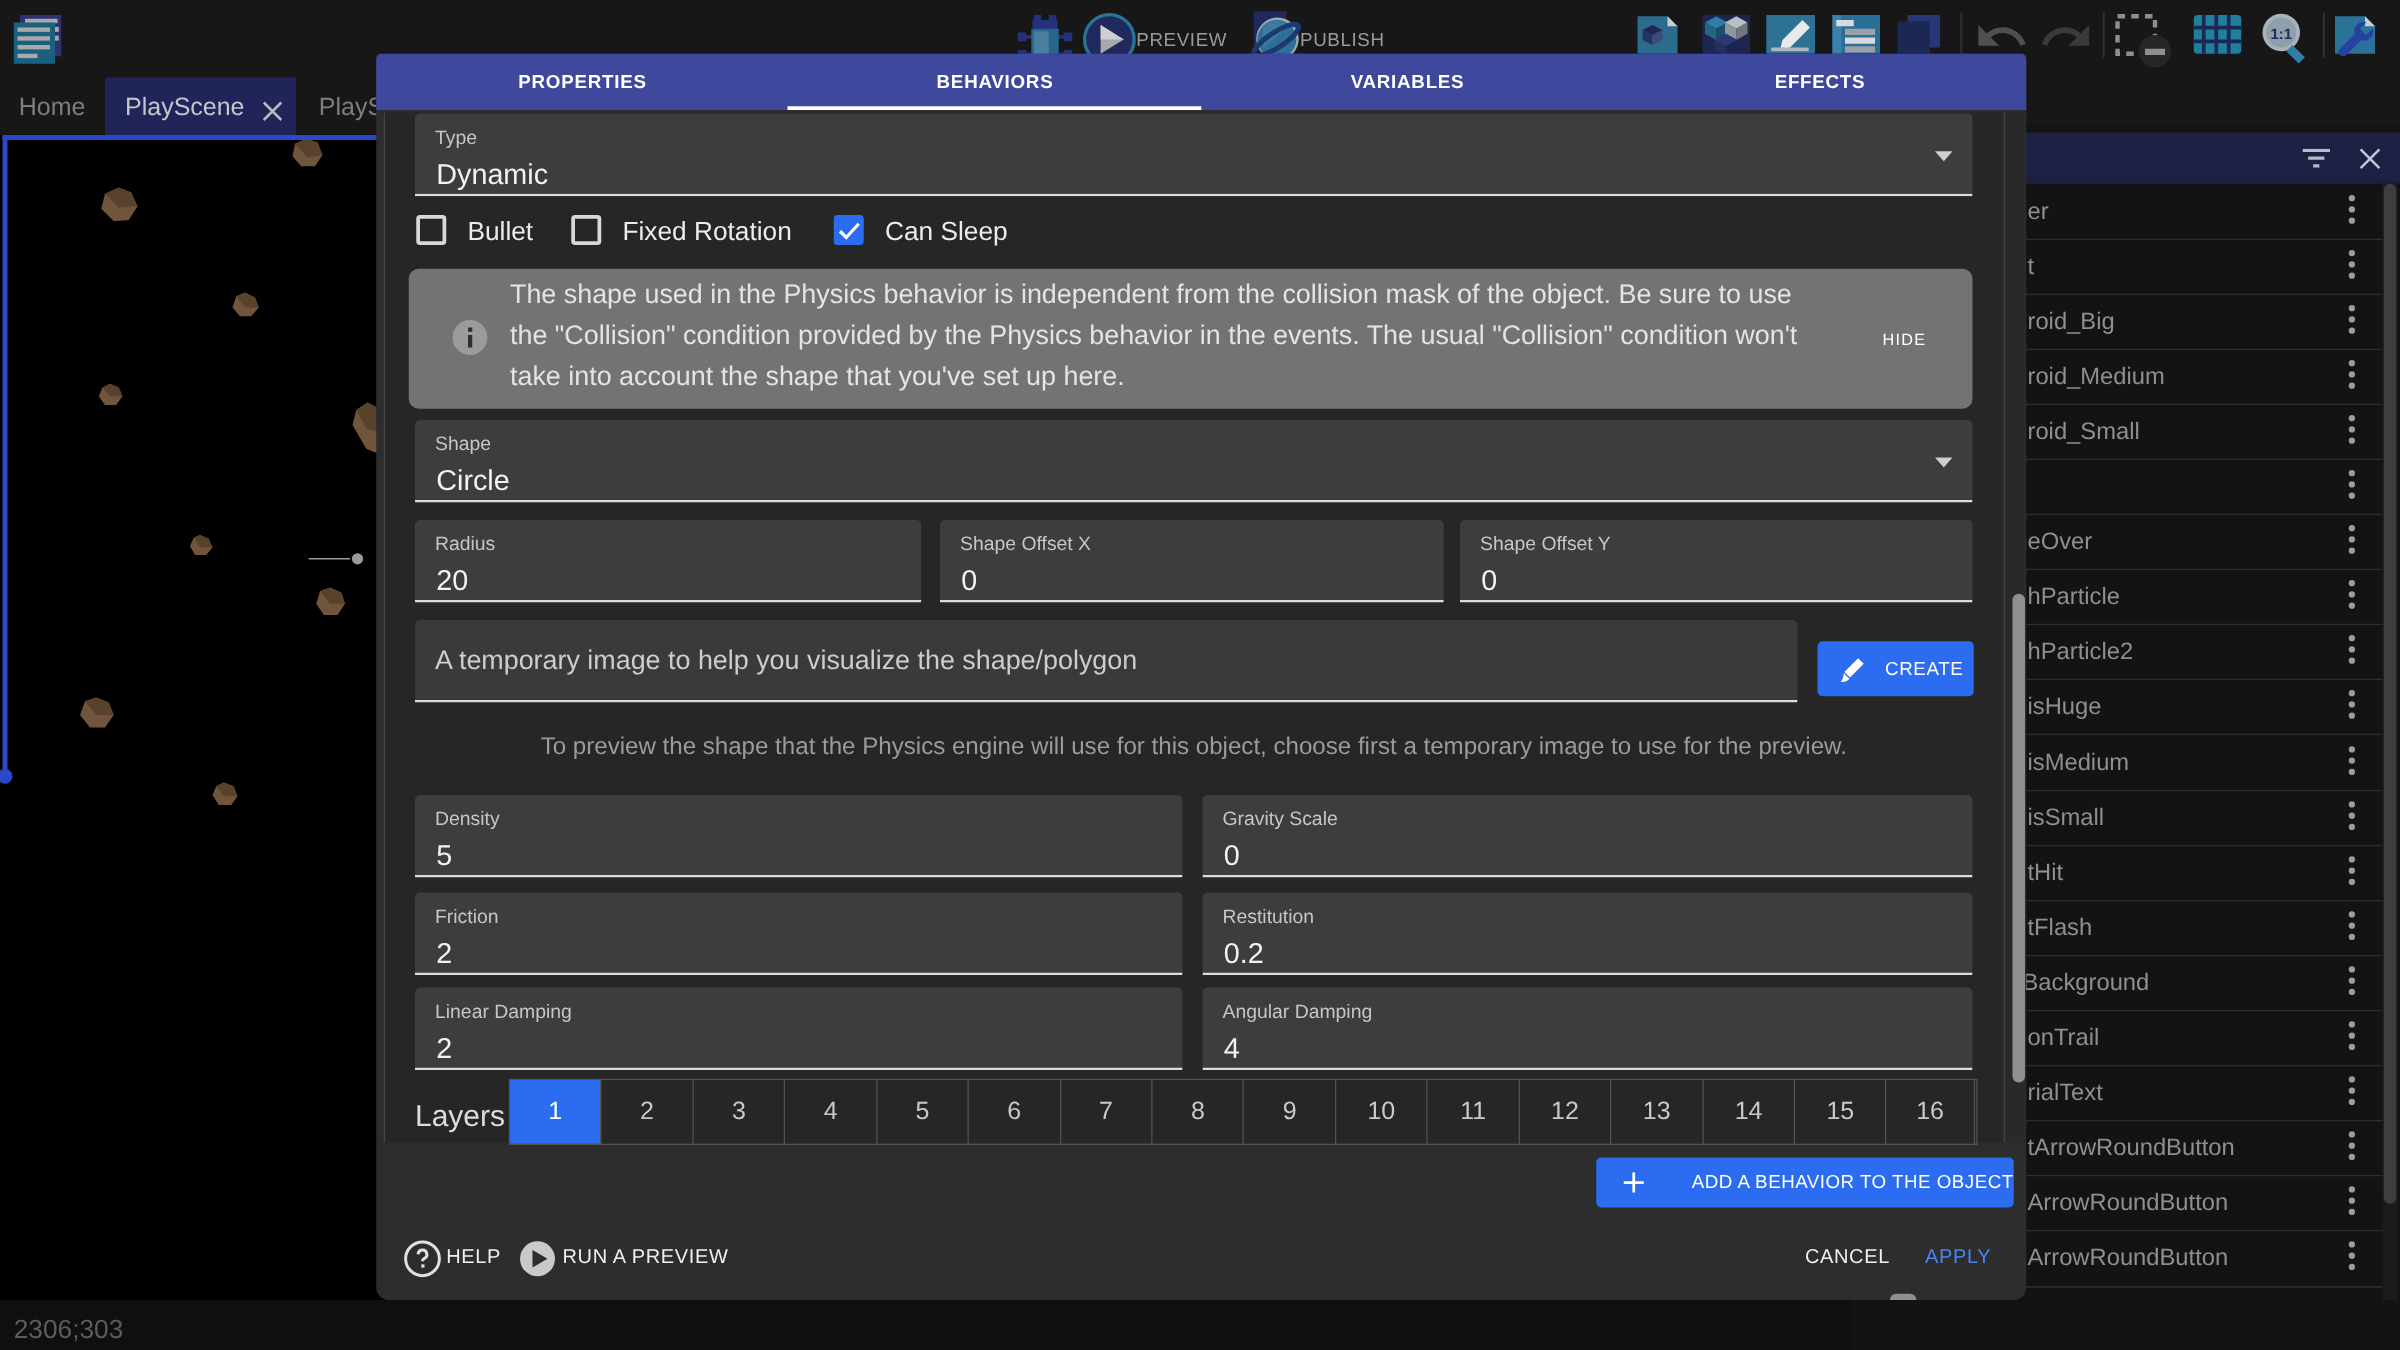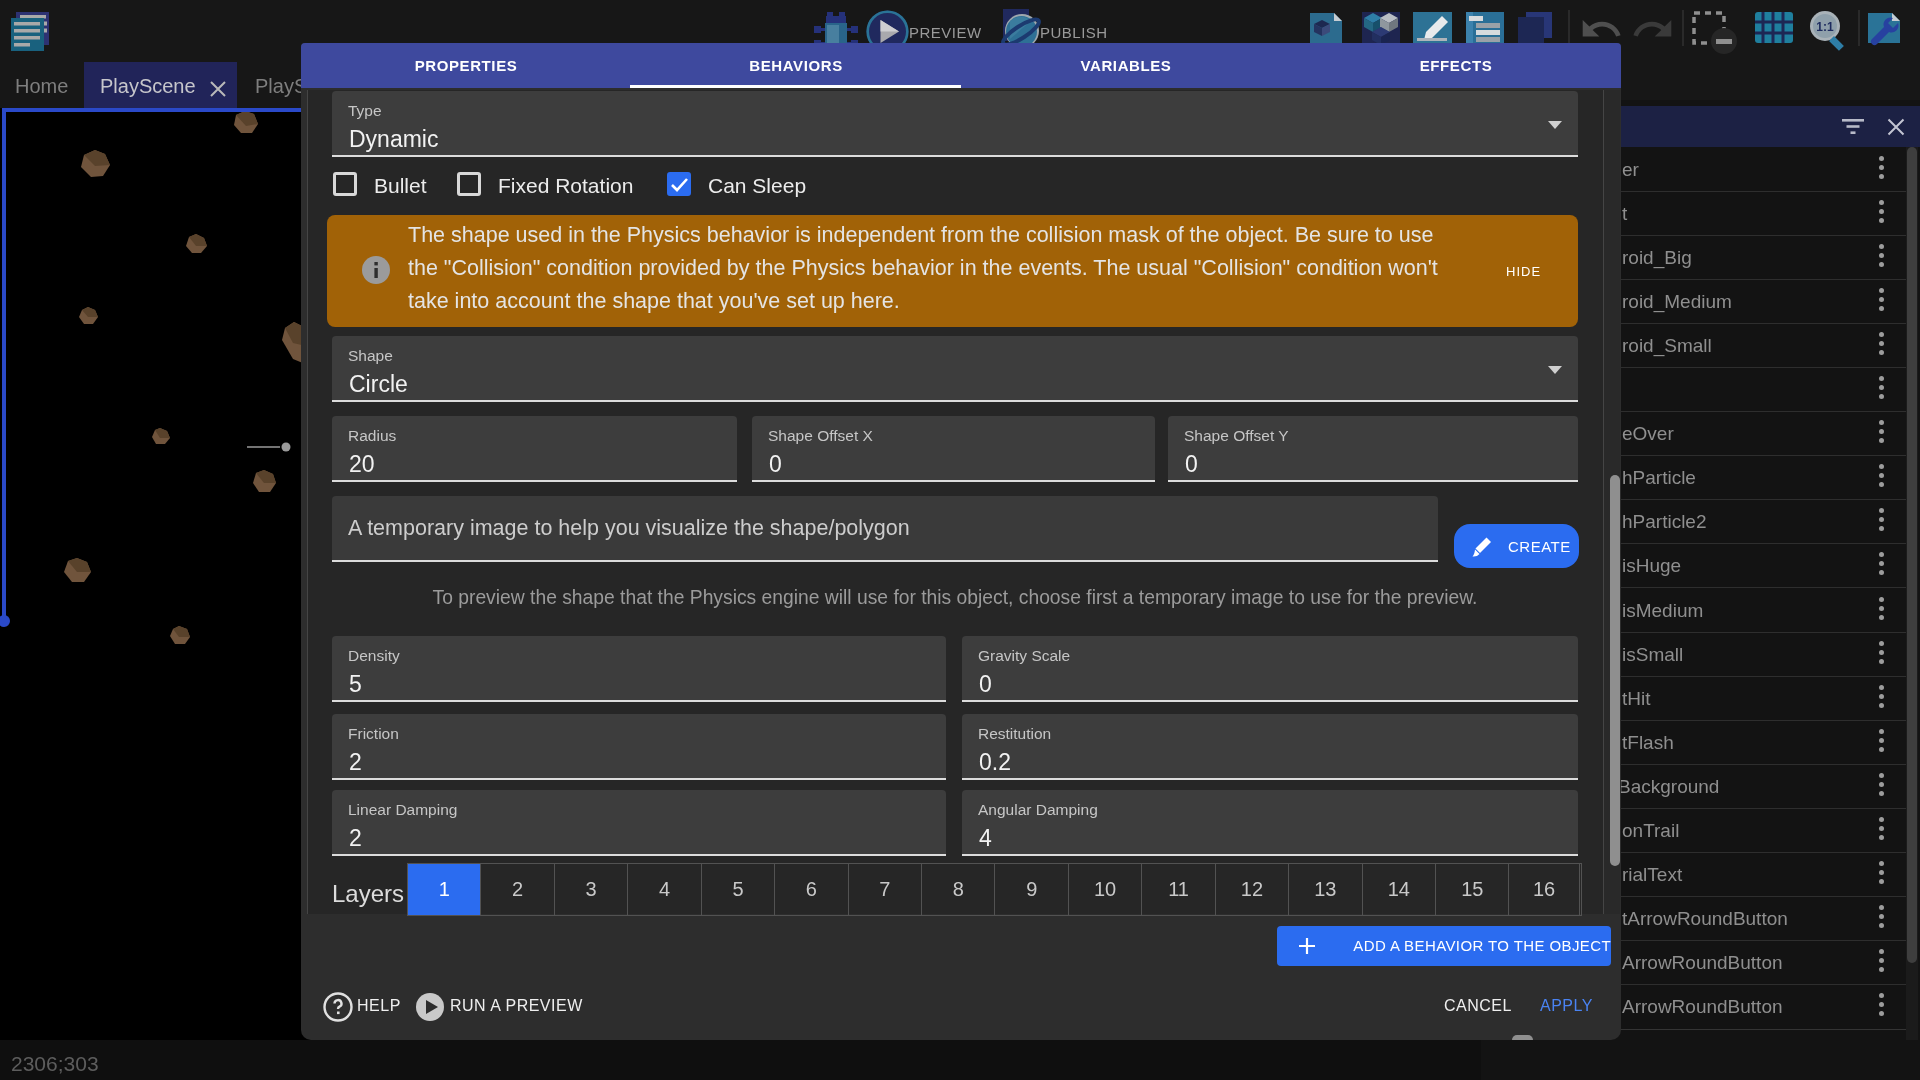--- a/index.html
+++ b/index.html
@@ -46,35 +46,35 @@
   #dlg-thumb { position:absolute; left:1309px; top:432px; width:10px; height:391px; background:#8f8f8f; border-radius:5px; }
 
   .fld { position:absolute; background:#3d3d3d; border-radius:4px 4px 0 0; border-bottom:2px solid #dcdcdc; }
   .fld .lab { position:absolute; left:16px; top:11px; font-size:15.5px; color:#c6c6c6; }
   .fld .val { position:absolute; left:17px; top:35px; font-size:23px; color:#f2f2f2; }
   .fld .arrow { position:absolute; right:16px; top:30px; width:0; height:0; border-left:7px solid transparent; border-right:7px solid transparent; border-top:8px solid #cfcfcf; }
 
   .cb { position:absolute; width:24px; height:24px; border:3px solid #d8d8d8; border-radius:3px; }
   .cblab { position:absolute; font-size:21px; color:#ececec; }
 
-  #infobox { position:absolute; left:26px; top:172px; width:1251px; height:112px; background:#a16207; border-radius:8px; }
+  #infobox { position:absolute; left:26px; top:172px; width:1251px; height:112px; background:#737373; border-radius:8px; }
   #infobox .txt { position:absolute; left:81px; top:4px; width:1120px; font-size:21.5px; line-height:33px; color:#e4e4e4; white-space:nowrap; }
   #hide { position:absolute; left:1179px; top:49px; font-size:13px; color:#fff; letter-spacing:1px; }
 
   #helper { position:absolute; left:31px; top:544px; width:1246px; text-align:center; font-size:19.3px; color:#9b9b9b; }
 
   #layers-table { position:absolute; left:106px; top:820px; width:1175px; height:53px; border:1px solid #525252; }
   .lcell { position:absolute; top:0; height:51px; border-right:1px solid #525252; text-align:center; font-size:20px; color:#c9c9c9; line-height:51px; }
   #layers-label { position:absolute; left:31px; top:837px; font-size:24px; color:#dcdcdc; }
 
   #addbtn { position:absolute; left:976px; top:883px; width:334px; height:40px; background:#2b6cf0; border-radius:4px; color:#fff; font-size:15px; letter-spacing:0.4px; text-align:right; line-height:40px; }
 
   .actiontxt { position:absolute; top:954px; font-size:16px; color:#efefef; letter-spacing:0.5px; }
 
-  #createbtn { position:absolute; left:1153px; top:470px; width:125px; height:44px; background:#2b6cf0; border-radius:16px;margin-top:11px; }
+  #createbtn { position:absolute; left:1153px; top:470px; width:125px; height:44px; background:#2b6cf0; border-radius:4px; }
   #createbtn span { position:absolute; left:54px; top:14px; font-size:15px; color:#fff; letter-spacing:0.5px; }
 </style>
 </head>
 <body>
 <div id="root">
 
   <div id="topbar">
     <svg class="abs" style="left:10px;top:6px" width="70" height="52" viewBox="0 0 70 52">
       <rect x="6" y="6" width="33" height="33" fill="#2d3272"></rect>
       <rect x="10" y="9" width="26" height="3.5" fill="#a9a9a9"></rect>

